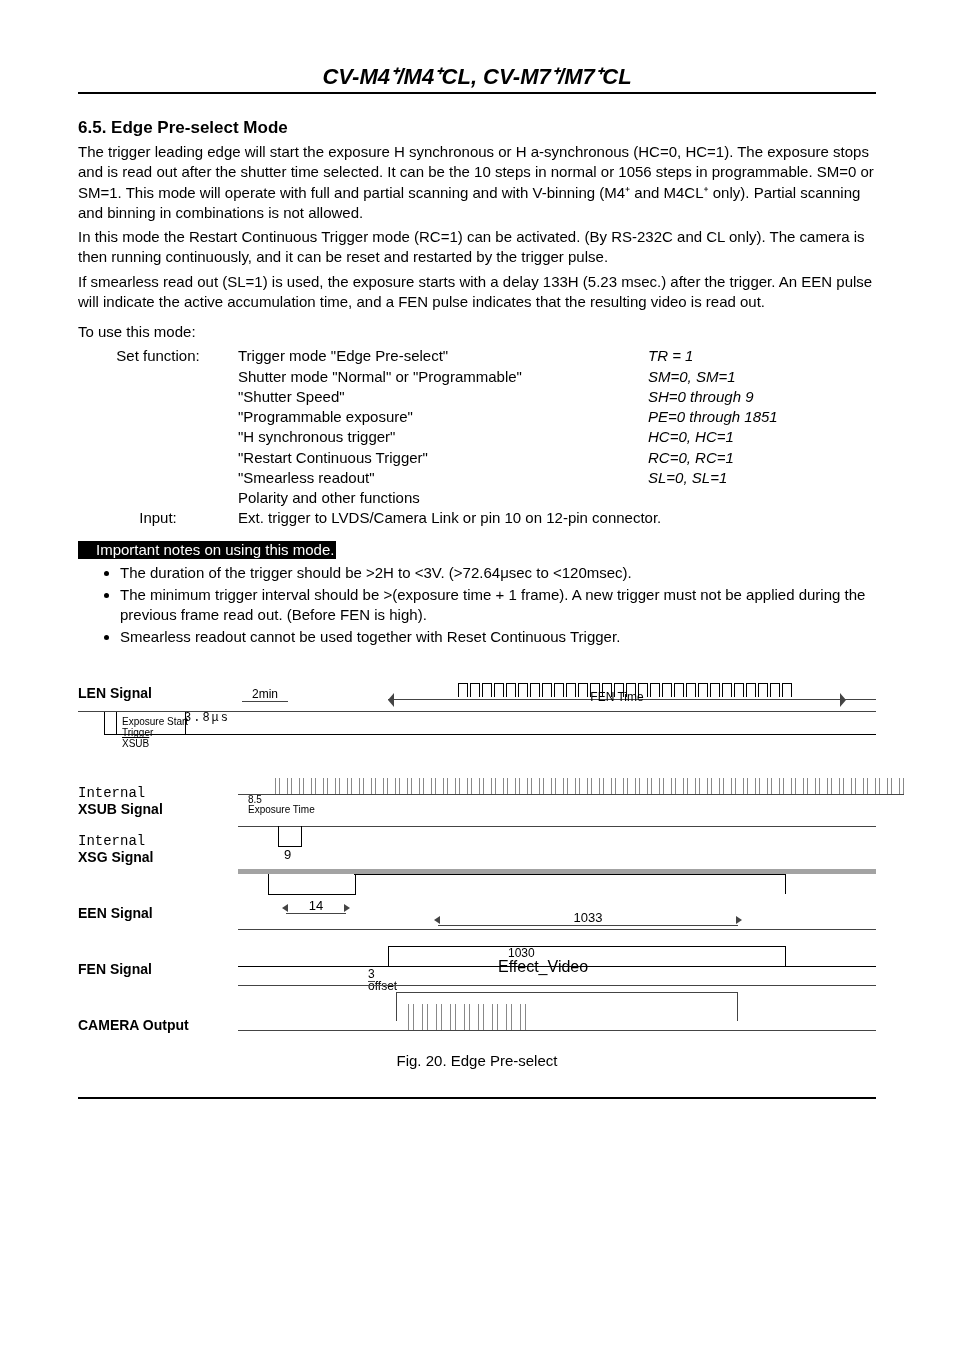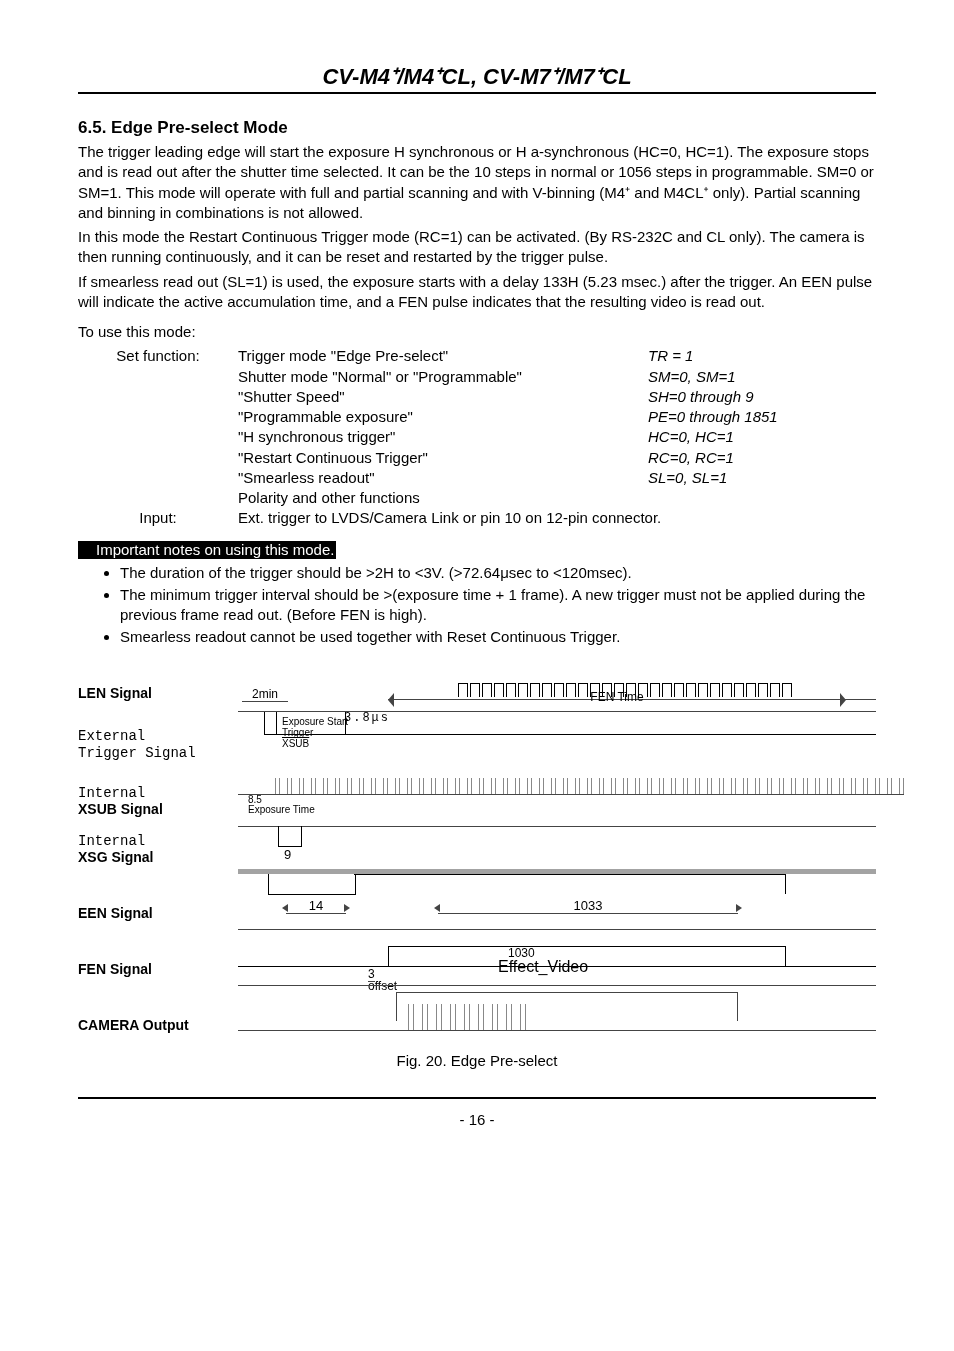--- a/index.html
+++ b/index.html
@@ -155,21 +155,21 @@
   
   .een { height: 48px; border-top: 5px solid #a3a3a3; position:relative;}
   .een .low {
     position:absolute; left:30px; top:0; width:86px; height:20px;
     border-left:1px solid #000; border-right:1px solid #000; border-bottom:1px solid #000;
   }
   .een .dim1 { position:absolute; left:48px; top:24px; font-size:13px; border-bottom:1px solid #444; width:60px; text-align:center;}
   .een .dim1::before,.een .dim1::after{content:"";position:absolute;top:6px;border-top:4px solid transparent;border-bottom:4px solid transparent;}
   .een .dim1::before{left:-4px;border-right:6px solid #444;}
   .een .dim1::after{right:-4px;border-left:6px solid #444;}
-  .een .dim2 { position:absolute; left:200px; top:24px; font-size:13px; border-bottom:1px solid #444; width:300px; text-align:center;}
+  .een .dim2 { position:absolute; left:200px; top:36px; font-size:13px; border-bottom:1px solid #444; width:300px; text-align:center;}
   .een .dim2::before,.een .dim2::after{content:"";position:absolute;top:6px;border-top:4px solid transparent;border-bottom:4px solid transparent;}
   .een .dim2::before{left:-4px;border-right:6px solid #444;}
   .een .dim2::after{right:-4px;border-left:6px solid #444;}
   .een .hi { position:absolute; left:116px; right:90px; top:0; border-top:1px solid #000;}
   .een .drop{ position:absolute; right:90px; top:0; width:1px; height:20px; background:#000;}
 
   
   .fen { height: 48px; border-top:1px solid #444; position:relative;}
   .fen .hi { position:absolute; left:150px; right:90px; top:0; height:20px;
              border-left:1px solid #000; border-top:1px solid #000; border-right:1px solid #000;
@@ -302,24 +302,20 @@
           <div class="two-min">2min</div>
           <div style="width:100px;"></div>
           <div class="len-fen" style="position:relative;flex:1;border-top:1px solid #444;">
             <div class="len-text">FEN Time</div>
           </div>
         </div>
       </div>
     </div>
 
     <div class="d-row" style="min-height:60px;">
-      <div class="d-label">
-        <span class="mono">External</span><br>
-        <span class="mono">Trigger Signal</span>
-      </div>
       <div class="d-area">
         <div class="trig">
           <div class="pulse"></div>
           <div class="anno">
             <span>Exposure Start</span><br>
             <span>Trigger</span><br>
             <span style="text-decoration:overline;">XSUB</span>
           </div>
           <div class="dim">3.8μs</div>
           <div class="baseline"></div>
@@ -458,15 +454,14 @@
           </div>
         </div>
       </div>
     </div>
 
   </div>
 
   <div class="fig-cap">Fig. 20. Edge Pre-select</div>
 
   <div class="footer-rule"></div>
-  <div class="pagenum">- 16 -</div>
 
 </div>
 
 </body></html>

